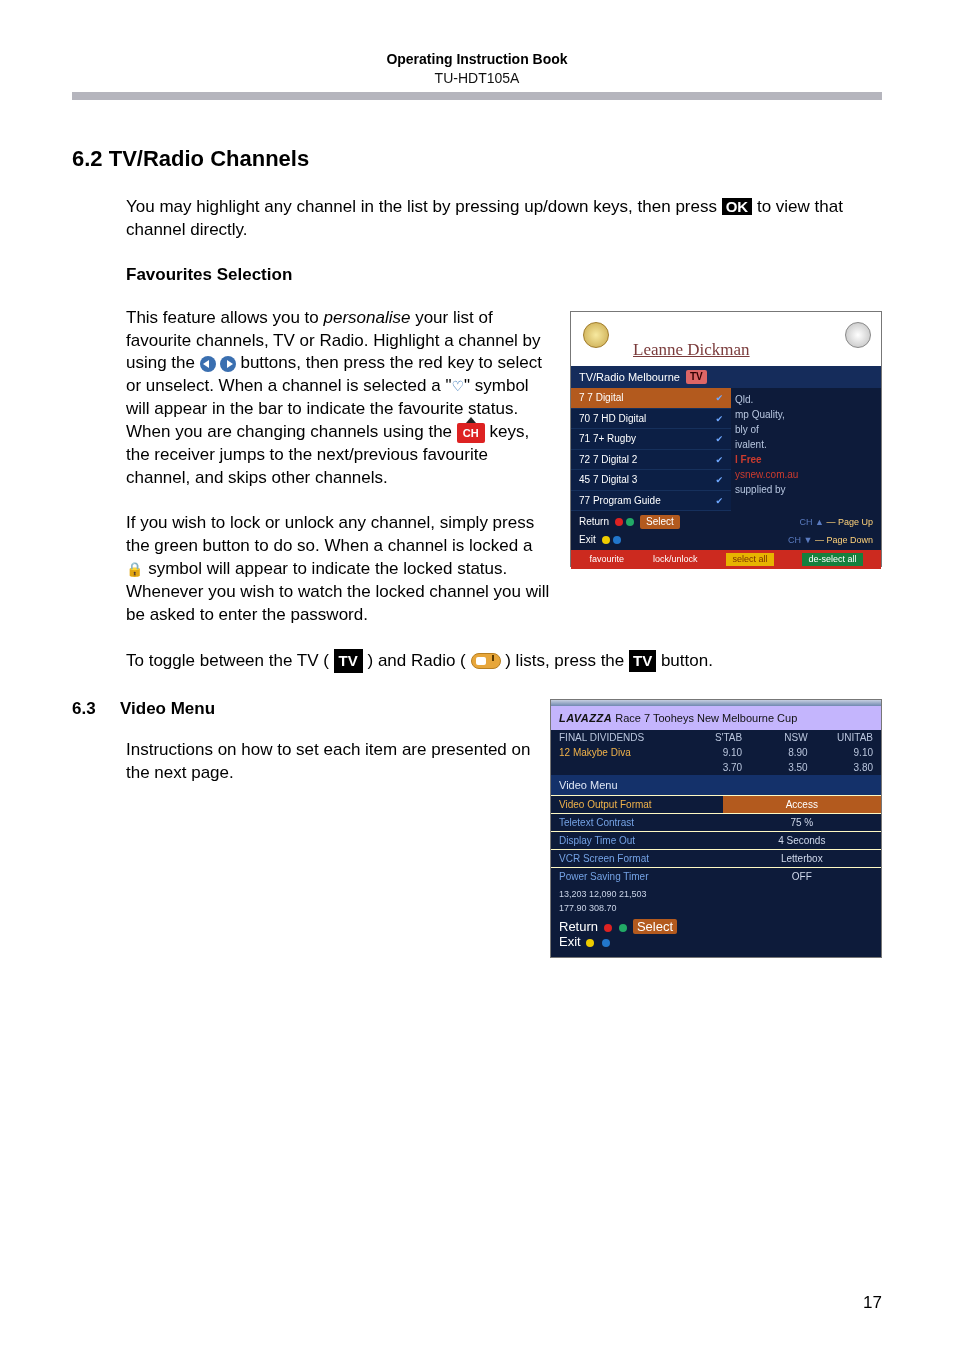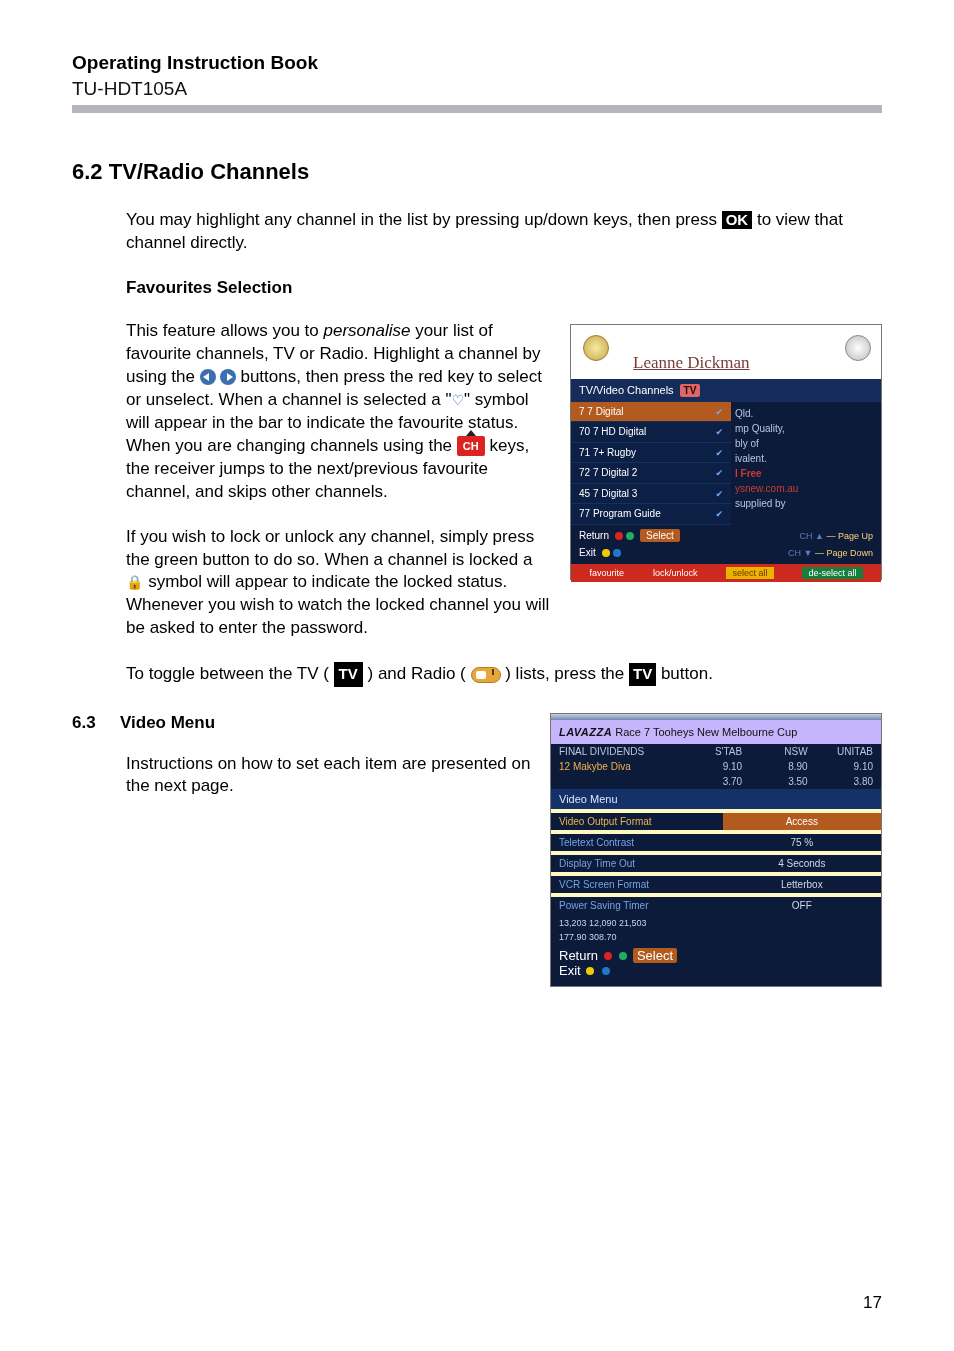--- a/index.html
+++ b/index.html
@@ -6,22 +6,22 @@
   body {
     width: 954px;
     height: 1351px;
     font-family: Arial, Helvetica, sans-serif;
     background: #fff;
     color: #000;
     position: relative;
     padding: 50px 72px 40px 72px;
   }
   .header-right {
-    text-align: left;
-    font-size: 19px;
+    text-align: center;
+    font-size: 14px;
     line-height: 1.35;
     margin-bottom: 4px;
   }
   .hdr-book { font-weight: bold; }
   .hdr-model { font-weight: normal; color: #111; }
   .hdr-rule {
     height: 8px;
     background: #b5b5bd;
     margin-bottom: 46px;
   }
@@ -182,21 +182,21 @@
     display:flex; font-size:10px; color:#bac6dd;
     padding:2px 8px;
   }
   .img2 .hdrrow .c1, .img2 .valrow .c1 { flex:1.8; text-align:left; }
   .img2 .hdrrow .c, .img2 .valrow .c { flex:1; text-align:right; }
   .img2 .valrow .c1 { color:#f0b24a; }
   .img2 .vm-title {
     background:#14316a; padding:4px 8px; font-size:11px; color:#dfe7f5;
   }
   .img2 table { width:100%; border-collapse:collapse; font-size:10px; }
-  .img2 td { padding:3px 8px; border-top:4px solid #fef9c3; }
+  .img2 td { padding:3px 8px; border-top:1px solid #fef9c3; }
   .img2 td:first-child { color:#74a2e4; width:52%; }
   .img2 td:last-child { text-align:center; color:#cfd8ea; }
   .img2 tr.sel td:last-child { background:#b35a1e; color:#fff; }
   .img2 tr.sel td:first-child { color:#f0b24a; }
   .img2 .ftline {
     padding:4px 8px; font-size:9px; color:#c9d3e6; display:flex; justify-content:space-between;
   }
   .img2 .retexit {
     padding:2px 8px 8px 8px; font-size:13px;
   }
@@ -226,21 +226,21 @@
 
   <p class="sub-head">Favourites Selection</p>
 
   <div class="float-img img1">
     <div class="top">
       <div class="medal1"></div>
       <div class="medal2"></div>
       <div class="name">Leanne Dickman</div>
     </div>
     <div class="chanbar">
-      <span>TV/Video Channels</span>
+      <span>TV/Radio Melbourne</span>
       <span class="tvtag">TV</span>
     </div>
     <div class="listing">
       <div class="left">
         <div class="row sel">
             <span>7 7 Digital</span>
             <span class="tick">✔</span>
           </div>
         <div class="row">
             <span>70 7 HD Digital</span>

